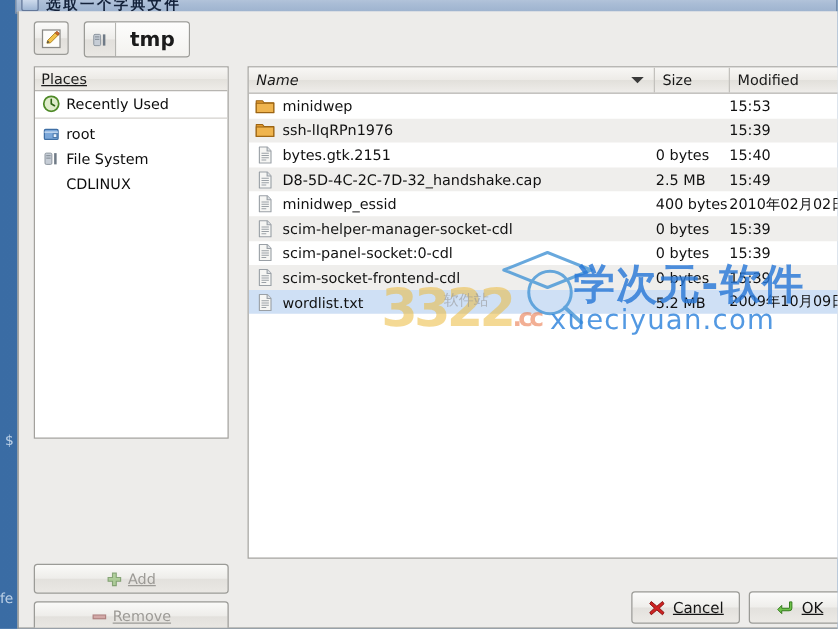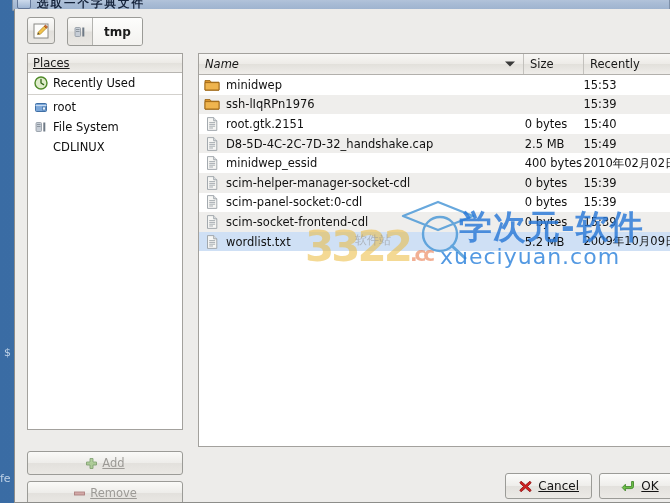--- a/index.html
+++ b/index.html
@@ -101,38 +101,38 @@
     display: flex; align-items: center; justify-content: center;
     box-sizing: border-box;
   }
   #path-root-chip {
     width: 25px; height: 100%;
     border-right: 1px solid #b4b4b0;
   }
   #path-current-chip {
     padding: 0 11px; height: 100%;
     background: linear-gradient(to bottom, #fdfdfc, #f3f2ef);
-    font-size: 12px; font-weight: bold;
+    font-size: 16px; font-weight: bold;
     color: #1b1b1b;
   }
 
   
   .ico { display: block; }
 
   
   #panes {
     position: absolute;
     left: 12px; top: 44px;
     width: 648px; height: 406px;
   }
 
   
   #places-panel {
     position: absolute; left: 0; top: 0;
-    width: 156px; height: 377px;
+    width: 156px; height: 298px;
     background: #fff;
     border: 1px solid #a3a19d;
     box-sizing: border-box;
     overflow: hidden;
   }
   #places-header {
     height: 19px;
     background: linear-gradient(to bottom, #f7f6f4 0%, #eceae6 50%, #e3e1dc 51%, #eeece8 100%);
     border-bottom: 1px solid #b7b5b1;
     font-size: 11.5px;
@@ -407,21 +407,21 @@
     <div id="file-panel">
       <div id="file-header">
         <div class="col-head name">
           <span>Name</span>
           <span id="sort-arrow"></span>
         </div>
         <div class="col-head size">
           <span>Size</span>
         </div>
         <div class="col-head modified">
-          <span>Recently</span>
+          <span>Modified</span>
         </div>
       </div>
       <div id="file-rows">
           <div class="frow">
             <div class="cell-name">
               <svg class="ficon" viewBox="0 0 16 16">
                 <path d="M1 3.6 h5 l1.3 1.6 H15 v8 H1 Z" fill="#e0992f" stroke="#9c6413" stroke-width=".9" stroke-linejoin="round"></path>
                 <path d="M1 5.6 H15 v7.4 H1 Z" fill="#efb44e" stroke="#9c6413" stroke-width=".9"></path>
               </svg>
               <span>minidwep</span>
@@ -445,21 +445,21 @@
               <svg class="ficon" viewBox="0 0 16 16">
                 <path d="M3.5 1.6 h6.2 L12.8 4.8 V14.4 H3.5 Z" fill="#f6f6f4" stroke="#9aa0a6" stroke-width=".9" stroke-linejoin="round"></path>
                 <path d="M9.7 1.6 V4.8 H12.8" fill="#dfe2e5" stroke="#9aa0a6" stroke-width=".9"></path>
                 <g stroke="#9aa0a6" stroke-width=".85">
                   <path d="M5.2 6.6 H11.1"></path>
                   <path d="M5.2 8.4 H11.1"></path>
                   <path d="M5.2 10.2 H11.1"></path>
                   <path d="M5.2 12 H9"></path>
                 </g>
               </svg>
-              <span>root.gtk.2151</span>
+              <span>bytes.gtk.2151</span>
             </div>
             <div class="cell-size">0 bytes</div>
             <div class="cell-mod">15:40</div>
           </div>
           <div class="frow alt">
             <div class="cell-name">
               <svg class="ficon" viewBox="0 0 16 16">
                 <path d="M3.5 1.6 h6.2 L12.8 4.8 V14.4 H3.5 Z" fill="#f6f6f4" stroke="#9aa0a6" stroke-width=".9" stroke-linejoin="round"></path>
                 <path d="M9.7 1.6 V4.8 H12.8" fill="#dfe2e5" stroke="#9aa0a6" stroke-width=".9"></path>
                 <g stroke="#9aa0a6" stroke-width=".85">

